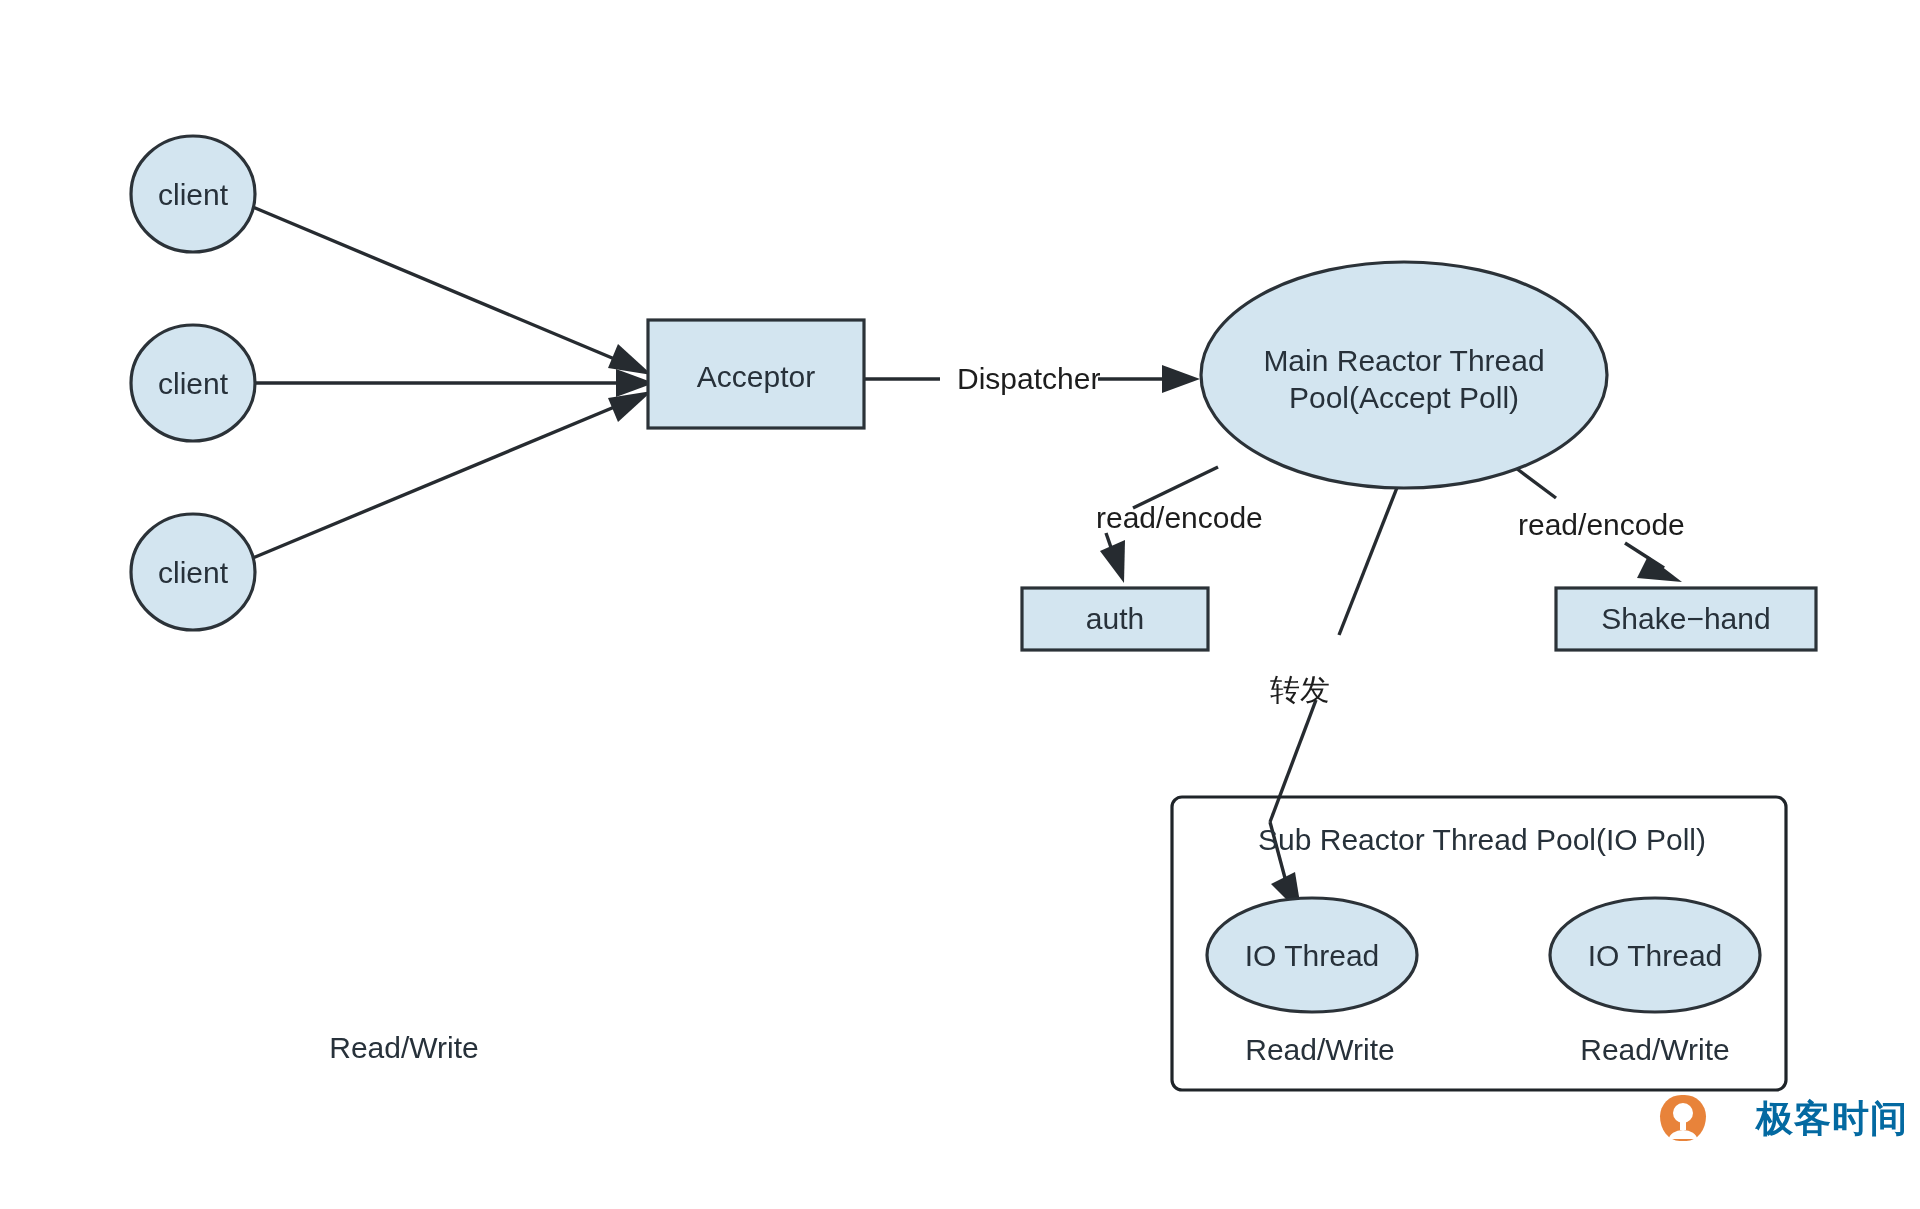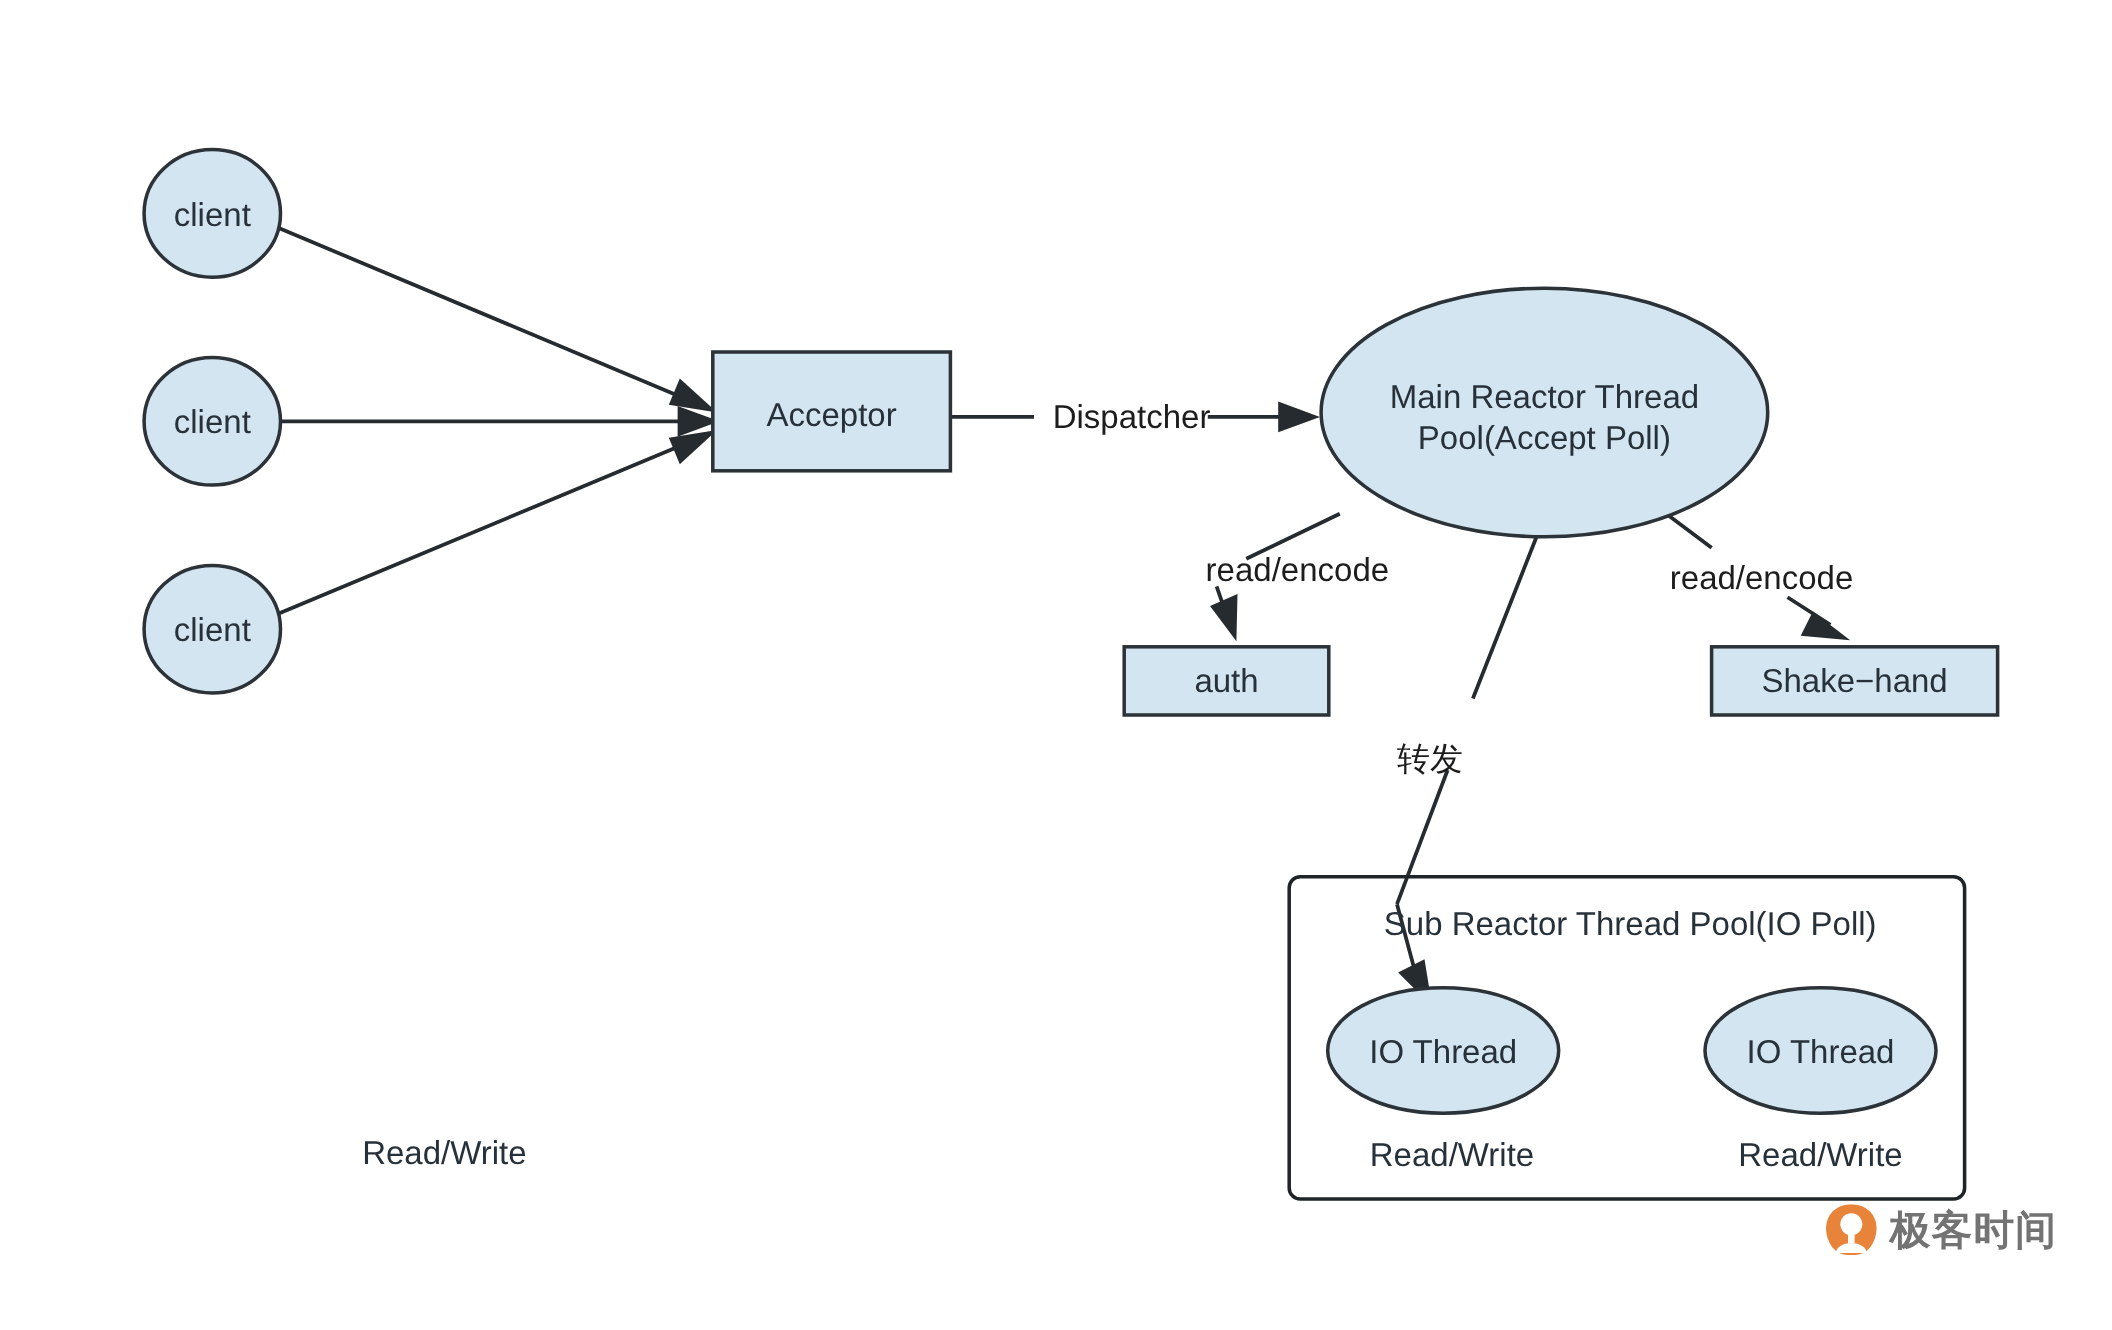--- a/index.html
+++ b/index.html
@@ -98,24 +98,25 @@
     bottom: 2px;
     width: 28px;
     height: 9px;
     background: #ffffff;
     border-radius: 50% 50% 0 0 / 100% 100% 0 0;
   }
   #brand-logo .brand-text {
     font-family: "DejaVu Sans", "Liberation Sans", sans-serif;
     font-size: 37px;
     font-weight: 700;
-    color: #737373;
+    color: #0369a1;
     letter-spacing: 1px;
     line-height: 1;
     white-space: nowrap;
+    margin-left: 38px;
   }
 </style>
 </head>
 <body>
 
 <div id="canvas">
 
   <svg id="diagram-svg" viewBox="0 0 1920 1209">
     <defs></defs>
 

